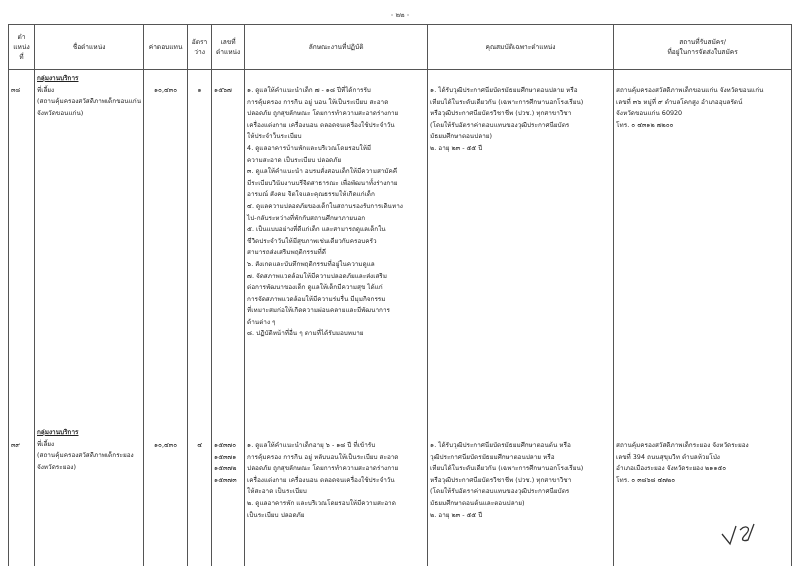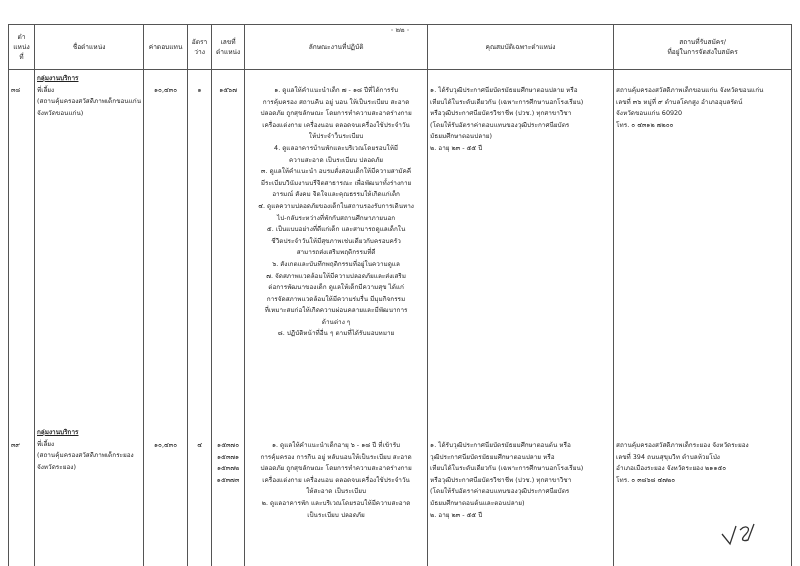--- a/index.html
+++ b/index.html
@@ -2,42 +2,42 @@
 <html><head>
 <meta charset="utf-8">
 <style>
   html, body { margin: 0; padding: 0; background: #ffffff; }
   body {
     width: 800px; height: 566px; position: relative; overflow: hidden;
     font-family: "DejaVu Sans", sans-serif; color: #222;
   }
   .page-num {
     position: absolute; top: 9px; left: 0; width: 800px; text-align: center;
-    font-size: 7px; color: #444; margin-top: 15px;
+    font-size: 7px; color: #444;
   }
   .doc-table {
     position: absolute; top: 24px; left: 8px;
     border-collapse: collapse; table-layout: fixed;
     font-size: 6.4px; line-height: 11.6px;
   }
   .doc-table th, .doc-table td {
     border-left: 1px solid #555; border-right: 1px solid #555;
     vertical-align: top; padding: 0 2px; overflow: hidden;
   }
   .doc-table thead th {
     border: 1px solid #555; font-weight: normal; text-align: center;
     vertical-align: middle; height: 44px; line-height: 10px; font-size: 6.6px;
   }
   .doc-table tbody td { border-top: none; border-bottom: none; }
   .c-no { width: 21px; }
   .c-name { width: 96px; }
   .c-pay { width: 39px; text-align: center; margin-top: 30px; }
   .c-rate { width: 19px; text-align: center; }
-  .c-pos { width: 28px; text-align: center; }
-  .c-duty { width: 178px; text-align: center; }
+  .c-pos { width: 28px; text-align: left; }
+  .c-duty { width: 178px; }
   .c-qual { width: 181px; }
   .c-place { width: 173px; }
   .group { font-weight: bold; display: block; text-decoration: underline; }
   .row1 td { height: 340px; padding-top: 3px; }
   .row2 td { height: 150px; padding-top: 2px; }
   .line { display: block; white-space: nowrap; }
   .num-cell { padding-top: 15px !important; }
   .sig {
     position: absolute; left: 720px; top: 520px; width: 40px; height: 28px;
   }
@@ -82,21 +82,21 @@
         <span class="line">(สถานคุ้มครองสวัสดิภาพเด็กขอนแก่น</span>
         <span class="line">จังหวัดขอนแก่น)</span>
       </td>
       <td class="c-pay num-cell">๑๐,๔๓๐</td>
       <td class="c-rate num-cell">๑</td>
       <td class="c-pos num-cell">
         <span class="line">๑๕๖๗</span>
       </td>
       <td class="c-duty num-cell">
         <span class="line">๑. ดูแลให้คำแนะนำเด็ก ๗ - ๑๘ ปีที่ได้การรับ</span>
-        <span class="line">การคุ้มครอง สถานคิน อยู่ นอน ให้เป็นระเบียบ สะอาด</span>
+        <span class="line">การคุ้มครอง การกิน อยู่ นอน ให้เป็นระเบียบ สะอาด</span>
         <span class="line">ปลอดภัย ถูกสุขลักษณะ โดยการทำความสะอาดร่างกาย</span>
         <span class="line">เครื่องแต่งกาย เครื่องนอน ตลอดจนเครื่องใช้ประจำวัน</span>
         <span class="line">ให้ประจำว็นระเบียบ</span>
         <span class="line">4. ดูแลอาคารบ้านพักและบริเวณโดยรอบให้มี</span>
         <span class="line">ความสะอาด เป็นระเบียบ ปลอดภัย</span>
         <span class="line">๓. ดูแลให้คำแนะนำ อบรมสั่งสอนเด็กให้มีความสามัคคี</span>
         <span class="line">มีระเบียบวินัมงานบรีจิตสาธารณะ เพื่อพัฒนาทั้งร่างกาย</span>
         <span class="line">อารมณ์  สังคม จิตใจและคุณธรรมให้เกิดแก่เด็ก</span>
         <span class="line">๔. ดูแลความปลอดภัยของเด็กในสถานรองรับการเดินทาง</span>
         <span class="line">ไป-กลับระหว่างที่พักกับสถานศึกษาภายนอก</span>

